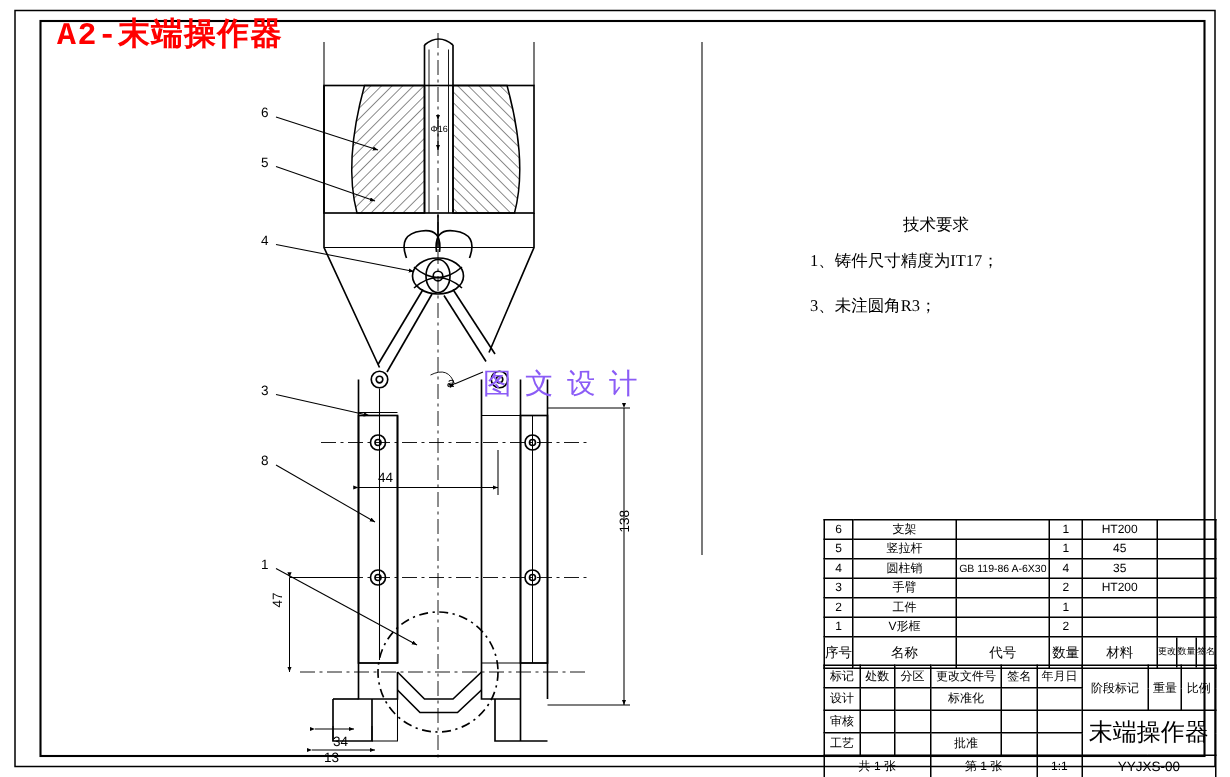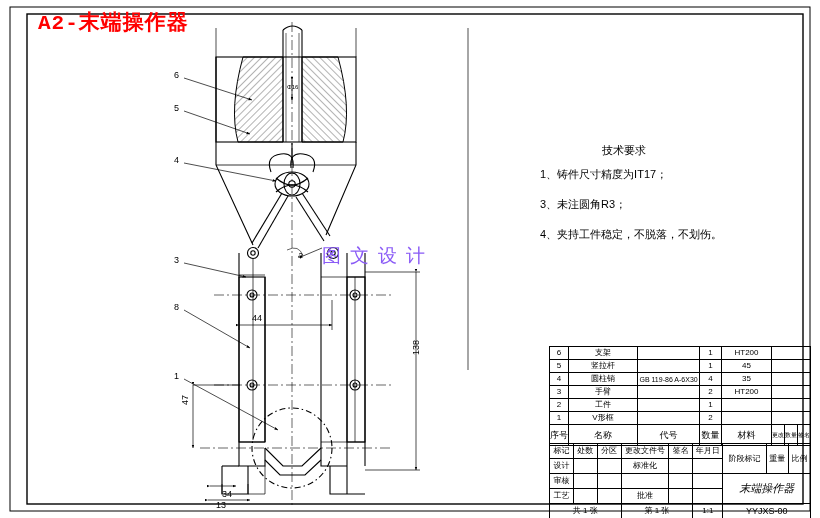--- a/index.html
+++ b/index.html
@@ -41,21 +41,21 @@
     font-size: 19px;
     color: #8b5cf6;
     letter-spacing: 9px;
     white-space: nowrap;
   }
   .notes {
     position: absolute;
     left: 540px;
     top: 144px;
     width: 260px;
-    font-family: Liberation Sans, sans-serif;
+    font-family: Liberation Serif, serif;
     font-size: 11px;
     color: #000000;
     line-height: 1.1;
   }
   .notes .notes-title {
     text-align: left;
     padding-left: 62px;
     margin-bottom: 12px;
     font-size: 11px;
   }
@@ -118,21 +118,21 @@
     align-items: center;
     justify-content: center;
   }
   .rem-split span:last-child { border-right: none; }
   #title-block {
     left: 549px;
     top: 443px;
     width: 262px;
   }
   #title-block td { height: 14px; }
-  .tb .big { font-size: 11px; font-style: italic; }
+  .tb .big { font-size: 16px; }
   .tb .mid { font-size: 9px; }
   .tb .sm { font-size: 7px; }
 </style>
 </head>
 <body>
 
 <div id="page">
 
   <svg class="layer" viewBox="0 0 820 518">
     <defs>
@@ -287,21 +287,20 @@
     </g>
   </svg>
 
   <div class="title-red">A2-末端操作器</div>
   <div class="watermark">图文设计</div>
 
   <div class="notes">
     <div class="notes-title">技术要求</div>
     <div class="note-line">1、铸件尺寸精度为IT17；</div>
     <div class="note-line">3、未注圆角R3；</div>
-    <div class="note-line">4、夹持工件稳定，不脱落，不划伤。</div>
   </div>
 
   <div class="lead-num" style="left:174px;top:70px;">6</div>
   <div class="lead-num" style="left:174px;top:103px;">5</div>
   <div class="lead-num" style="left:174px;top:155px;">4</div>
   <div class="lead-num" style="left:174px;top:255px;">3</div>
   <div class="lead-num" style="left:174px;top:302px;">8</div>
   <div class="lead-num" style="left:174px;top:371px;">1</div>
 
   <div class="dim-label" style="left:252px;top:313px;text-align:center;">44</div>

